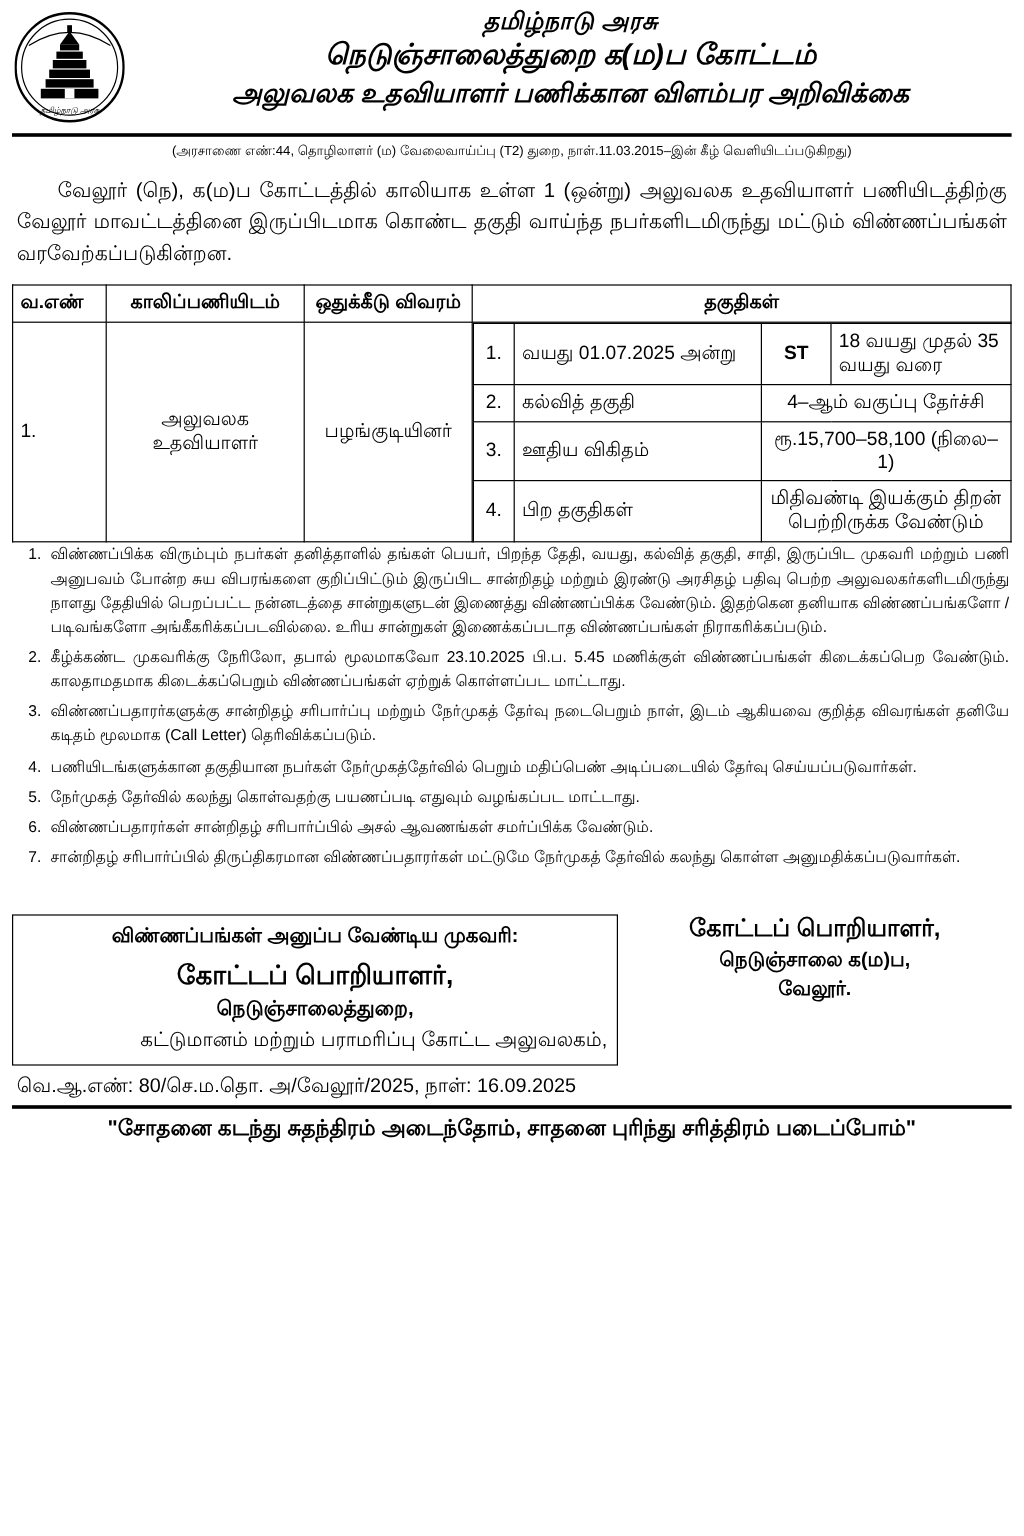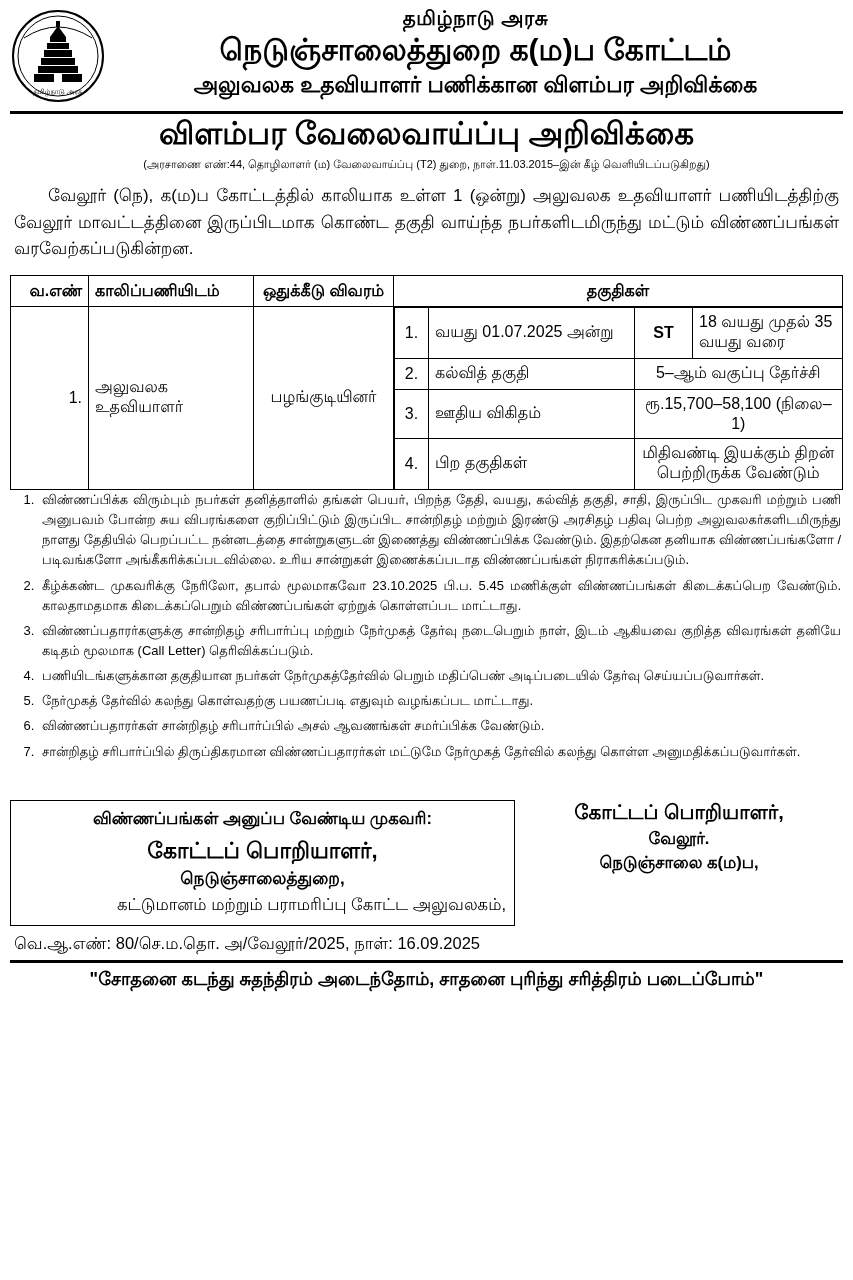--- a/index.html
+++ b/index.html
@@ -18,20 +18,21 @@
     position: relative;
     padding: 6px 10px 0 10px;
   }
 
   
   .header {
     display: flex;
     align-items: flex-start;
     gap: 6px;
     padding-bottom: 4px;
+    font-style: italic;
   }
   .emblem {
     width: 96px;
     flex: 0 0 96px;
     display: flex;
     flex-direction: column;
     align-items: center;
     justify-content: flex-start;
     padding-top: 2px;
   }
@@ -41,21 +42,21 @@
     text-align: center;
     padding-right: 4px;
   }
   .h-gov {
     font-size: 20px;
     font-weight: bold;
     letter-spacing: 0.5px;
     line-height: 1.25;
   }
   .h-dept {
-    font-size: 30px;
+    font-size: 24px;
     font-weight: bold;
     line-height: 1.2;
     margin-top: 1px;
   }
   .h-sub {
     font-size: 22px;
     font-weight: bold;
     line-height: 1.25;
     margin-top: 3px;
   }
@@ -105,22 +106,22 @@
     width: 100%;
     border-collapse: collapse;
     font-size: 16px;
   }
   table.maintbl td, table.maintbl th {
     border: 1px solid #000;
     padding: 5px 6px;
     vertical-align: middle;
   }
   .th-c { text-align: center; font-weight: bold; line-height: 1.25; }
-  .col-sno { width: 78px; text-align: right; }
-  .col-post { width: 165px; text-align: left; }
+  .col-sno { width: 78px; text-align: left; }
+  .col-post { width: 165px; text-align: center; }
   .col-res { width: 140px; text-align: center; }
   .inner {
     width: 100%;
     border-collapse: collapse;
     font-size: 16px;
   }
   .inner td {
     border: 1px solid #000;
     padding: 6px 6px;
     vertical-align: middle;
@@ -224,21 +225,20 @@
     </div>
     <div class="header-text">
       <div class="h-gov">தமிழ்நாடு அரசு</div>
       <div class="h-dept">நெடுஞ்சாலைத்துறை க(ம)ப கோட்டம்</div>
       <div class="h-sub">அலுவலக உதவியாளர் பணிக்கான விளம்பர அறிவிக்கை</div>
     </div>
   </div>
   <div class="rule-thick"></div>
 
 
-  <div class="ad-title">விளம்பர வேலைவாய்ப்பு அறிவிக்கை</div>
   <div class="go-line">(அரசாணை எண்:44, தொழிலாளர் (ம) வேலைவாய்ப்பு (T2) துறை, நாள்.11.03.2015–இன் கீழ் வெளியிடப்படுகிறது)</div>
 
   <div class="intro">வேலூர் (நெ), க(ம)ப கோட்டத்தில் காலியாக உள்ள 1 (ஒன்று) அலுவலக உதவியாளர் பணியிடத்திற்கு வேலூர் மாவட்டத்தினை இருப்பிடமாக கொண்ட தகுதி வாய்ந்த நபர்களிடமிருந்து மட்டும் விண்ணப்பங்கள் வரவேற்கப்படுகின்றன.</div>
 
   <table class="maintbl">
     <thead>
       <tr>
         <th class="th-c col-sno">வ.எண்</th>
         <th class="th-c col-post">காலிப்பணியிடம்</th>
         <th class="th-c col-res">ஒதுக்கீடு விவரம்</th>
@@ -255,21 +255,21 @@
             <tbody>
                 <tr>
               <td>1.</td>
               <td class="q-label">வயது 01.07.2025 அன்று</td>
               <td class="cat">ST</td>
               <td>18 வயது முதல் 35 வயது வரை</td>
             </tr>
             <tr>
               <td>2.</td>
               <td class="q-label">கல்வித் தகுதி</td>
-              <td colspan="2" class="cell-center">5–ஆம் வகுப்பு தேர்ச்சி</td>
+              <td colspan="2" class="cell-center">4–ஆம் வகுப்பு தேர்ச்சி</td>
             </tr>
             <tr>
               <td>3.</td>
               <td class="q-label">ஊதிய  விகிதம்</td>
               <td colspan="2" class="cell-center">ரூ.15,700–58,100 (நிலை–1)</td>
             </tr>
             <tr>
               <td>4.</td>
               <td class="q-label">பிற தகுதிகள்</td>
               <td colspan="2" class="cell-center">மிதிவண்டி இயக்கும் திறன் பெற்றிருக்க வேண்டும்</td>
@@ -293,22 +293,22 @@
 
   <div class="addr-wrap">
     <div class="addr-box">
       <div class="a1">விண்ணப்பங்கள் அனுப்ப வேண்டிய முகவரி:</div>
       <div class="a2">கோட்டப் பொறியாளர்,</div>
       <div class="a3">நெடுஞ்சாலைத்துறை,</div>
       <div class="a4">கட்டுமானம் மற்றும் பராமரிப்பு கோட்ட அலுவலகம்,</div>
     </div>
     <div class="signblock">
       <div class="s1">கோட்டப் பொறியாளர்,</div>
+      <div class="s2">நெடுஞ்சாலை க(ம)ப,</div>
       <div class="s2">வேலூர்.</div>
-      <div class="s2">நெடுஞ்சாலை க(ம)ப,</div>
     </div>
   </div>
 
   <div class="footref">வெ.ஆ.எண்: 80/செ.ம.தொ. அ/வேலூர்/2025, நாள்: 16.09.2025</div>
   <div class="rule-foot"></div>
   <div class="slogan">"சோதனை கடந்து சுதந்திரம் அடைந்தோம், சாதனை புரிந்து சரித்திரம் படைப்போம்"</div>
 
 </div>
 
 </body></html>

